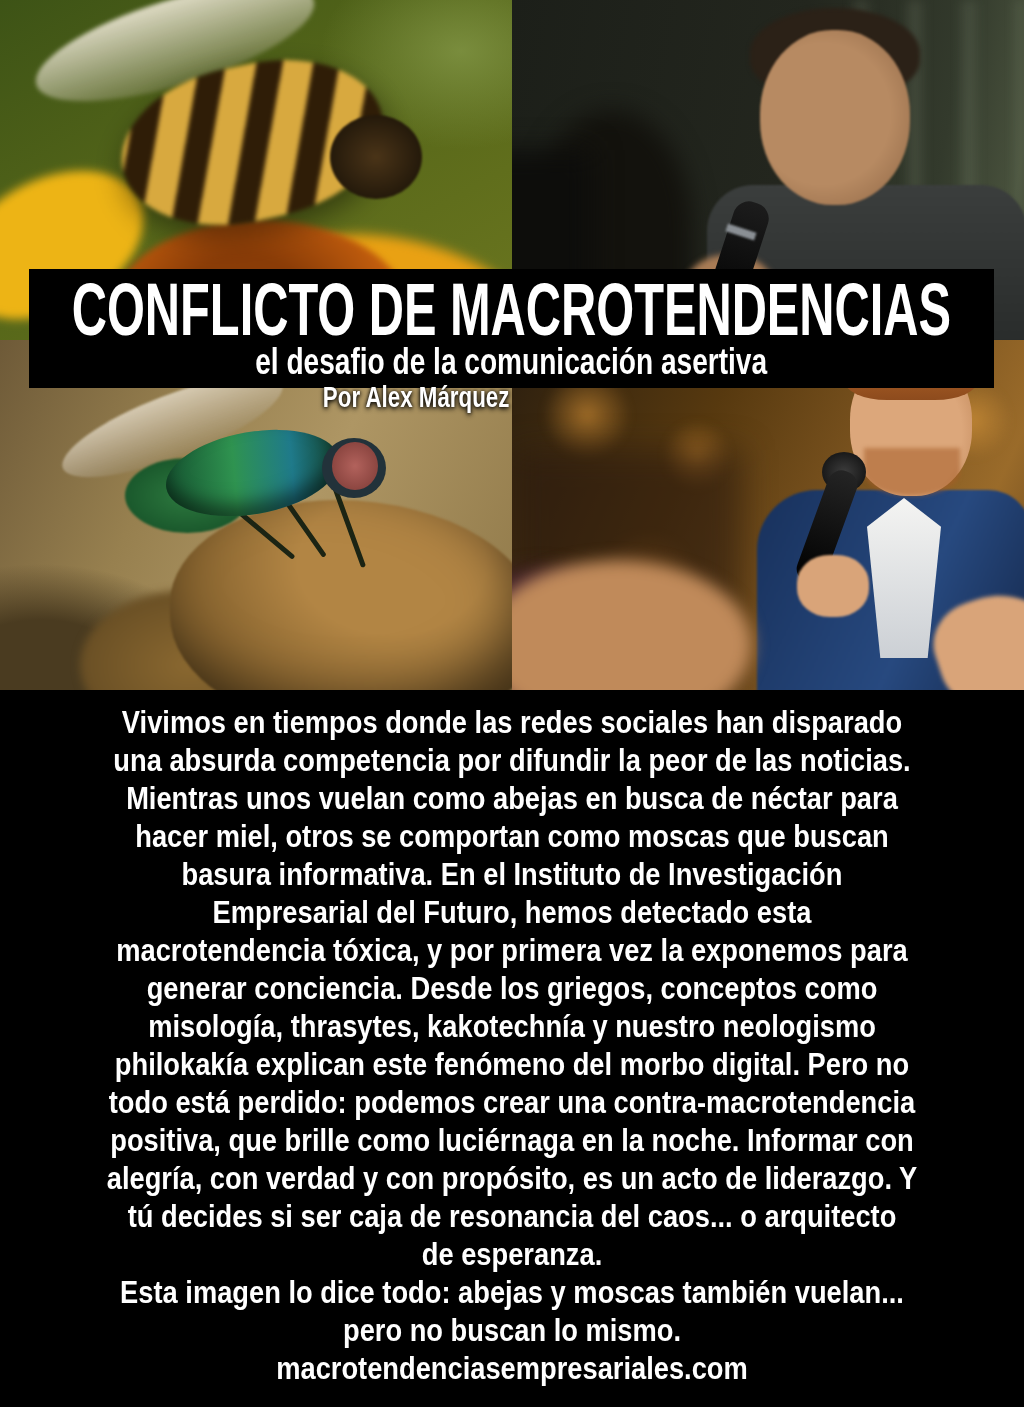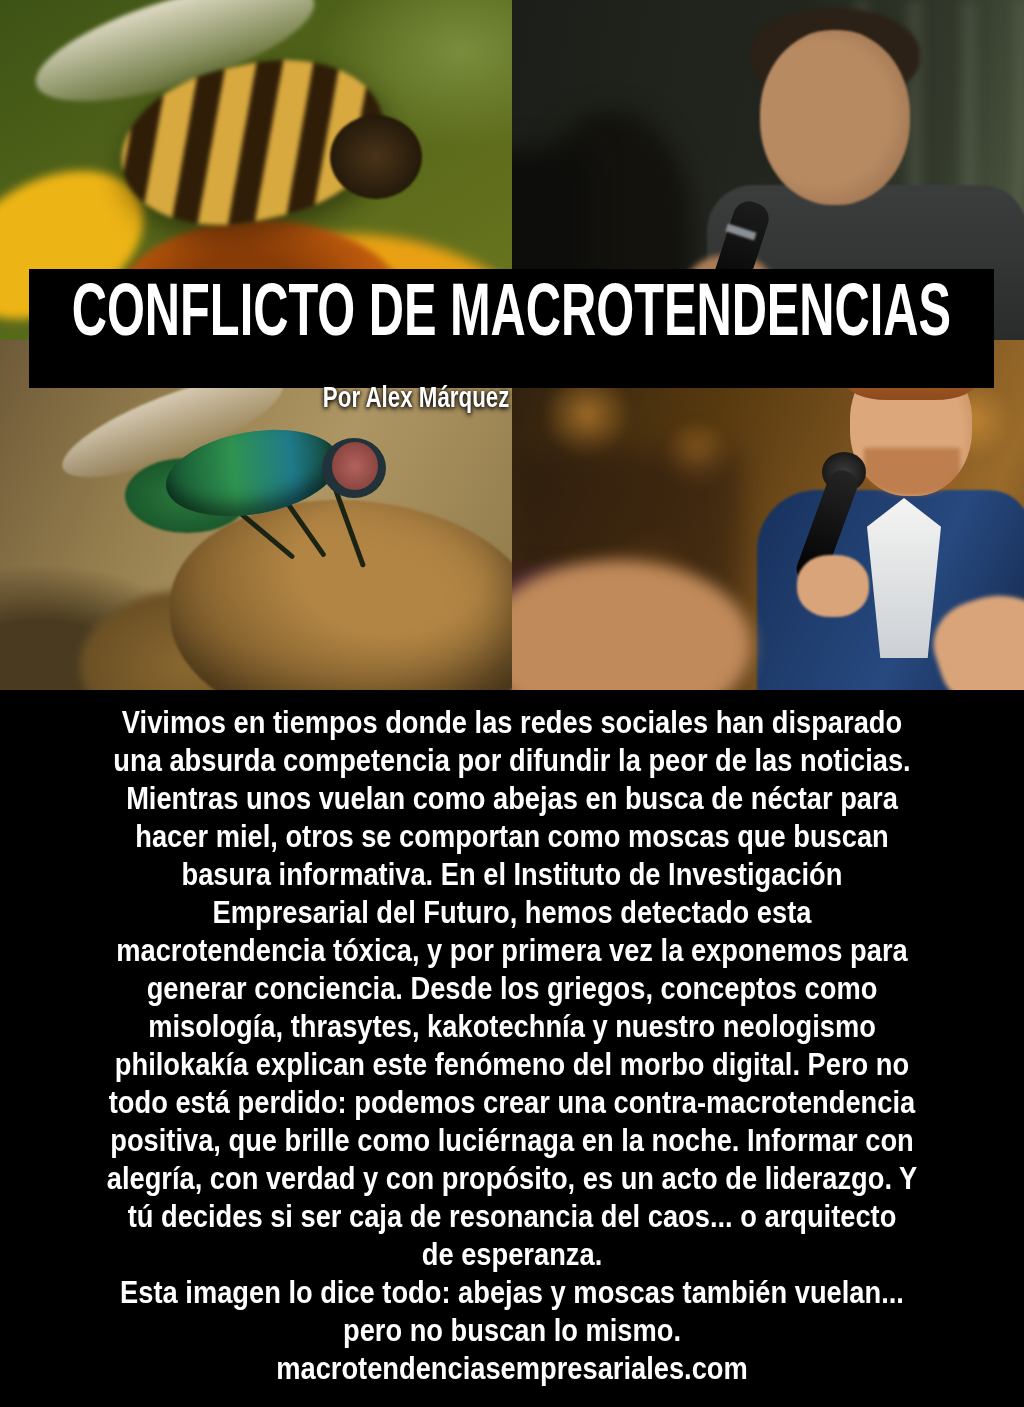--- a/index.html
+++ b/index.html
@@ -177,20 +177,23 @@
     <div class="happy-hand1"></div>
     <div class="happy-hand2"></div>
     <div class="happy-sleeve"></div>
     <div class="happy-fhand"></div>
   </div>
 
   <div class="band">
     <div class="band-title">
       <span>CONFLICTO DE MACROTENDENCIAS</span>
     </div>
+    <div class="band-subtitle">
+      <span>el desafio de la comunicación asertiva</span>
+    </div>
   </div>
 
   <div class="byline">
     <span>Por Alex Márquez</span>
   </div>
 
   <div class="body-block">
     <div class="line">Vivimos en tiempos donde las redes sociales han disparado</div>
     <div class="line">una absurda competencia por difundir la peor de las noticias.</div>
     <div class="line">Mientras unos vuelan como abejas en busca de néctar para</div>

